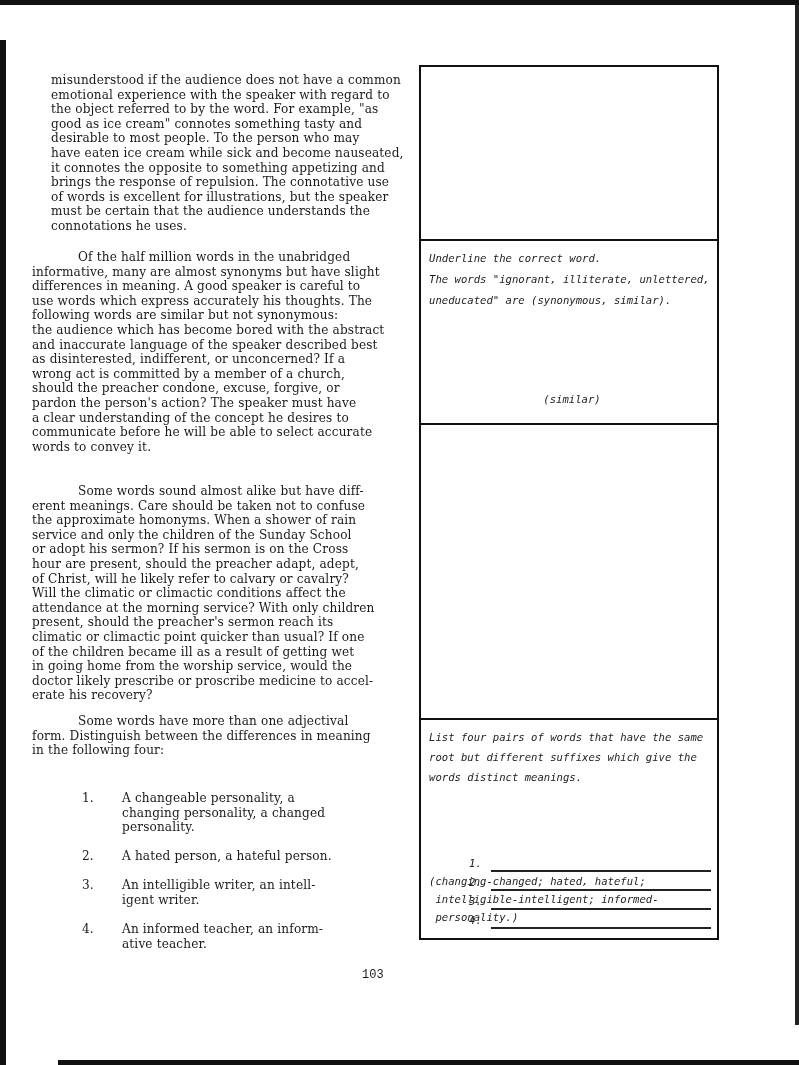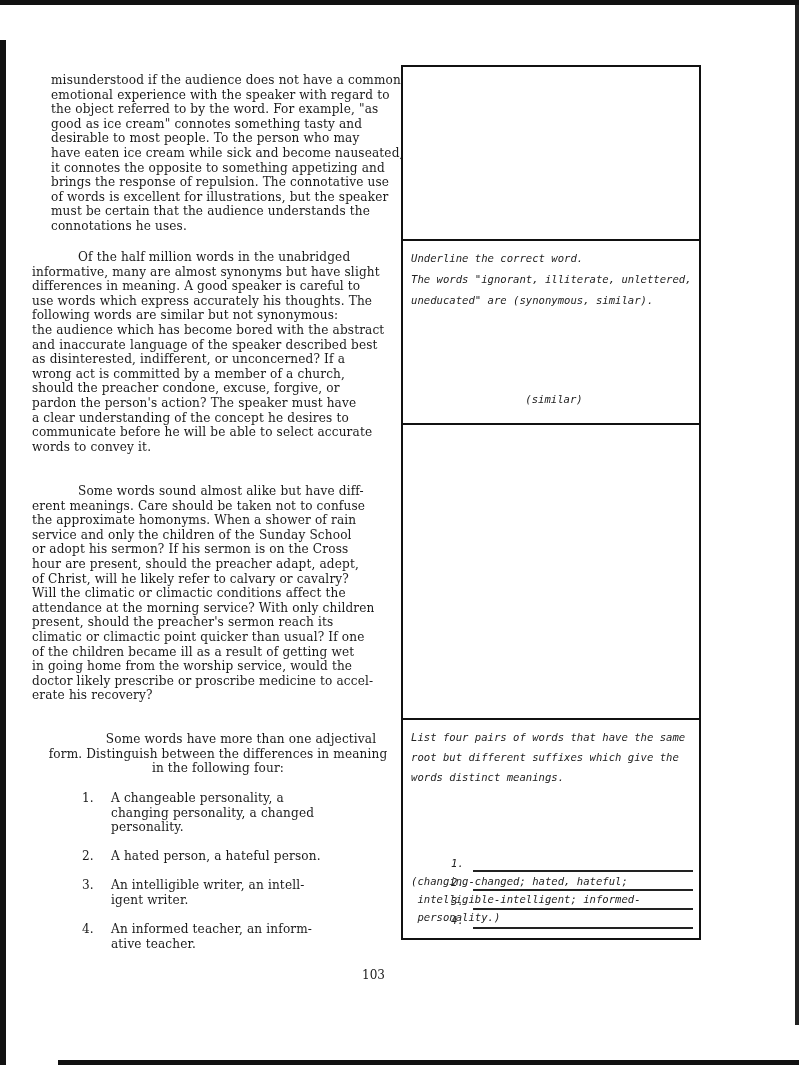--- a/index.html
+++ b/index.html
@@ -14,38 +14,38 @@
   .scan-bottom { position: absolute; left: 58px; top: 1060px; width: 741px; height: 5px; background: #111; }
 
   .col-left {
     position: absolute; left: 32px; top: 73px; width: 372px;
     font-size: 12.1px; line-height: 14.6px; letter-spacing: 0.15px;
   }
   .para { margin: 0; }
   .p1 { position: absolute; top: 0; left: 0; width: 372px; margin-left: 19px; }
   .p2 { position: absolute; top: 177px; left: 0; width: 372px; }
   .p3 { position: absolute; top: 411px; left: 0; width: 372px; }
-  .p4 { position: absolute; top: 659px; left: 0; width: 372px; text-align: center; }
+  .p4 { position: absolute; top: 641px; left: 0; width: 372px; }
   .line { display: block; white-space: nowrap; }
   .line.first { padding-left: 46px; }
 
   .list { position: absolute; left: 50px; width: 320px; }
   .list .num { position: absolute; left: 0; top: 0; }
-  .list .txt { position: absolute; left: 29px; top: 0; width: 280px; }
+  .list .txt { position: absolute; left: 40px; top: 0; width: 280px; }
   .li1 { top: 718px; }
   .li2 { top: 776px; }
   .li3 { top: 805px; }
   .li4 { top: 849px; }
 
   .page-number {
-    position: absolute; left: 362px; top: 968px; font-size: 12px;
+    position: absolute; left: 362px; top: 968px; font-size: 12px; font-family: Liberation Mono, monospace;
   }
 
   .box {
-    position: absolute; left: 401px; top: 65px; width: 300px; height: 875px;
+    position: absolute; left: 419px; top: 65px; width: 300px; height: 875px;
     border: 2.5px solid #111; box-sizing: border-box;
   }
   .divider { position: absolute; left: 0; width: 100%; height: 2px; background: #111; }
   .d1 { top: 172px; }
   .d2 { top: 356px; }
   .d3 { top: 651px; }
 
   .mono {
     font-family: "DejaVu Sans Mono", "Liberation Mono", monospace;
     font-style: italic; font-size: 10.6px; color: #222;

